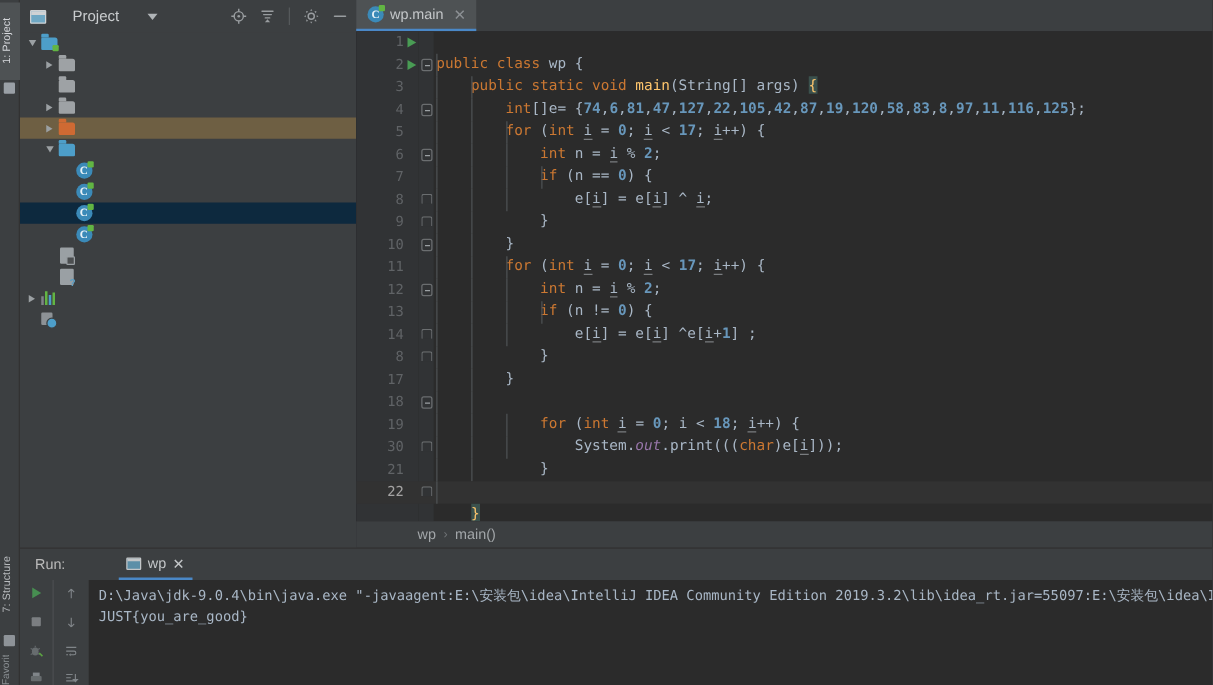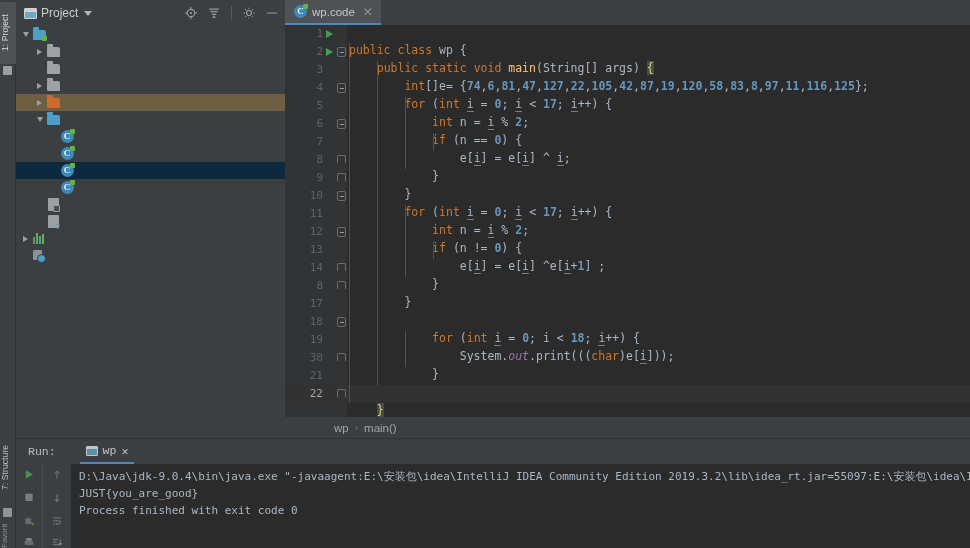--- a/index.html
+++ b/index.html
@@ -64,21 +64,21 @@
     width: 269px; height: 438px;
     background: #3c3f41;
   }
   .project-header {
     position: relative;
     height: 26px;
     display: flex; align-items: center;
     padding: 0 5px 0 8px;
     background: #3c3f41;
   }
-  .proj-title-wrap { display: flex; align-items: center; gap: 4px; }
+  .proj-title-wrap { display: flex; align-items: center; gap: 21px; }
   .proj-win-icon {
     width: 13px; height: 11px;
     background: #6fa8c4;
     border: 1px solid #cfd2d4;
     border-radius: 1px;
     position: relative;
   }
   .proj-win-icon::after {
     content: ""; position: absolute; left: 0; top: 0;
     width: 100%; height: 3px; background: #cfd2d4;
@@ -352,22 +352,21 @@
   .run-panel {
     position: absolute; left: 16px; top: 438px;
     width: 954px; height: 110px;
     background: #3c3f41;
     border-top: 1px solid #323232;
   }
   .run-header {
     height: 25px;
     display: flex; align-items: center;
     padding-left: 12px;
-    gap: 6px;
-    font-family: Liberation Mono, monospace;
+    gap: 25px;
   }
   .run-label { font-size: 11.5px; color: #bbbbbb; }
   .run-tab {
     display: flex; align-items: center; gap: 5px;
     padding: 0 6px;
     height: 25px;
     border-bottom: 2px solid #4a88c7;
     font-size: 11.5px;
     color: #c4c7c9;
     margin-left: 18px;
@@ -579,21 +578,21 @@
           <span class="tlabel"></span>
         </div>
       </div>
     <div class="thin-scroll"></div>
   </div>
 
   <div class="editor-area">
     <div class="tabbar">
       <div class="etab">
         <span class="jcls">C</span>
-        <span>wp.code</span>
+        <span>wp.main</span>
         <span class="close-x">✕</span>
       </div>
     </div>
 
     <div class="code-wrap">
       <div class="gutter"></div>
       <div class="fold-strip"></div>
       <div class="code-lines" id="code-lines">
           <div class="cline"><span class="lnum">1</span><span class="runmark"></span><span class="ctext"><span class="kw">public class</span> wp {</span></div>
           <div class="cline"><span class="lnum">2</span><span class="runmark"></span><span class="fold open"></span><span class="indent-guide" style="left:64px"></span><span class="ctext">&nbsp;&nbsp;&nbsp;&nbsp;<span class="kw">public static void</span> <span class="fn">main</span>(String[] args) <span class="brace-hl">{</span></span></div>
@@ -662,17 +661,17 @@
         </svg>
         <svg class="rt-icon" viewBox="0 0 16 16">
           <path d="M2.5 4h11M2.5 8h8.5a2 2 0 0 1 0 4H7M2.5 12h2" stroke="#8d9296" stroke-width="1.2" fill="none"></path>
           <path d="M7.4 10.4L5.6 12l1.8 1.6z" fill="#8d9296"></path>
         </svg>
         <svg class="rt-icon" viewBox="0 0 16 16">
           <path d="M2.5 3.5h7M2.5 7h5M2.5 10.5h9" stroke="#8d9296" stroke-width="1.2"></path>
           <path d="M12.5 3v7M12.5 11.4l-2.2-2.4h4.4z" stroke="#8d9296" stroke-width="1.2" fill="#8d9296"></path>
         </svg>
       </div>
-      <div class="console" id="console"><div>D:\Java\jdk-9.0.4\bin\java.exe "-javaagent:E:\安装包\idea\IntelliJ IDEA Community Edition 2019.3.2\lib\idea_rt.jar=55097:E:\安装包\idea\IntelliJ IDEA C</div><div>JUST{you_are_good}</div><div>Process finished with exit code 0</div></div>
+      <div class="console" id="console"><div>D:\Java\jdk-9.0.4\bin\java.exe "-javaagent:E:\安装包\idea\IntelliJ IDEA Community Edition 2019.3.2\lib\idea_rt.jar=55097:E:\安装包\idea\IntelliJ IDEA C</div><div>JUST{you_are_good}</div></div>
     </div>
   </div>
 
 </div>
 
 </body></html>

